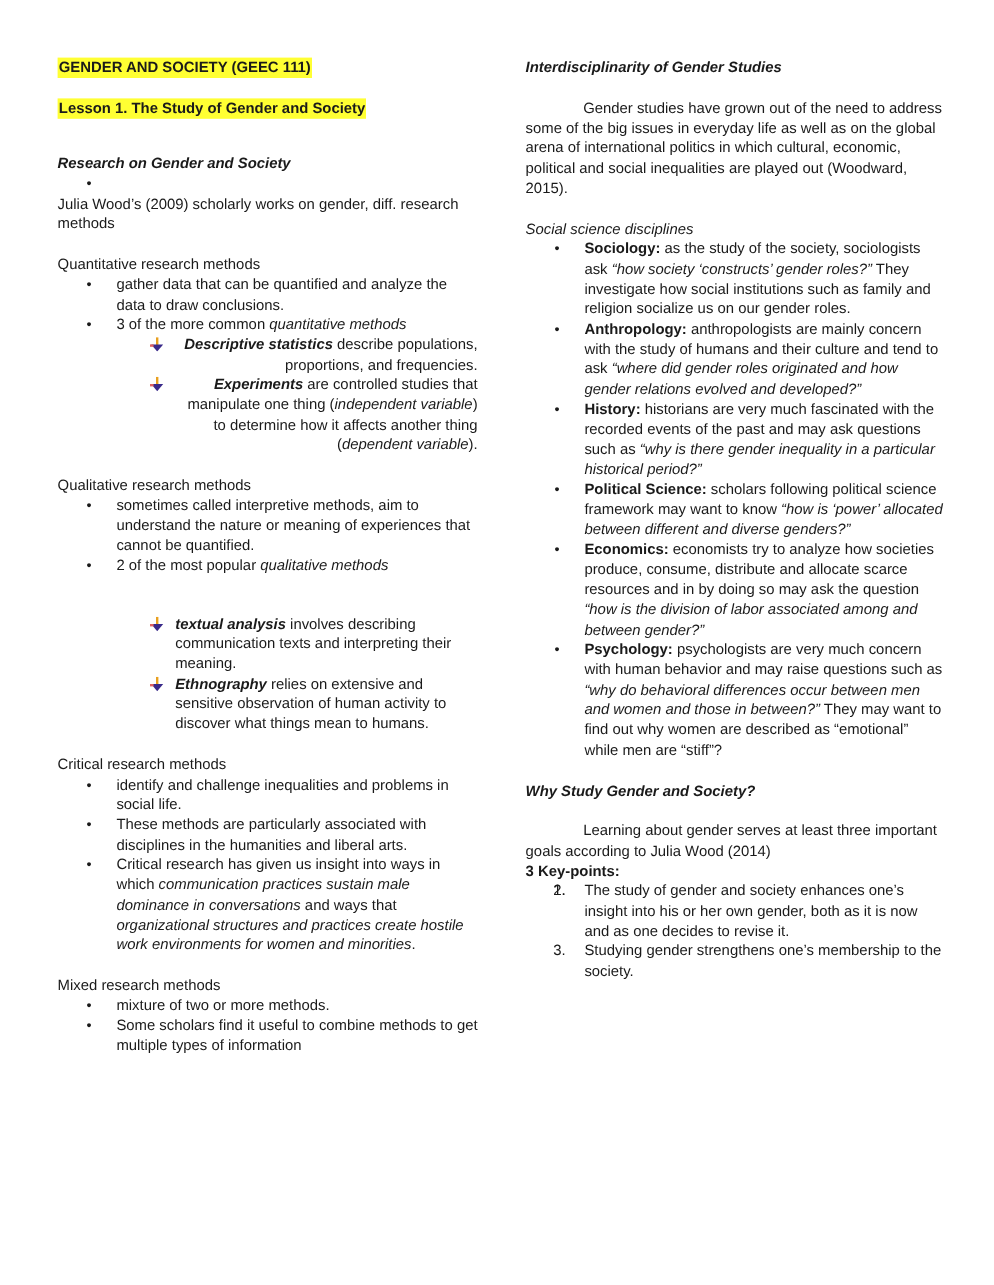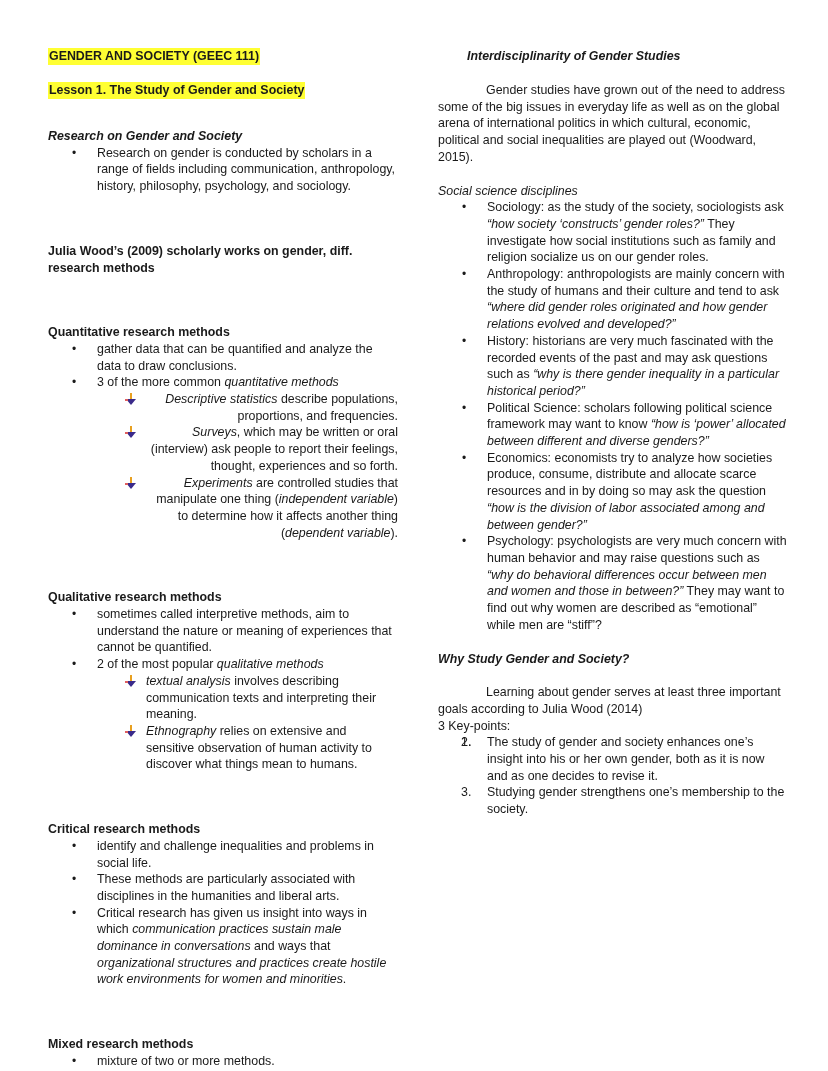--- a/index.html
+++ b/index.html
@@ -23,24 +23,24 @@
     }
     .col-left { left: 48px; width: 350px; }
     .col-right { left: 438px; width: 350px; }
 
     .hl {
       background: #ffff33;
       font-weight: bold;
       padding: 1px 1px 2px 1px;
       display: inline;
     }
-    .block-title { font-weight: bold; margin-top: 31px; }
+    .block-title { font-weight: normal; }
     .block-title-it { font-weight: bold; font-style: italic; }
     .it { font-style: italic; }
-    .b { font-weight: normal; }
+    .b { font-weight: bold; }
 
     .gap-s { height: 17px; }
 
     ul.bul, ol.num {
       list-style: none;
       margin: 0;
       padding: 0;
     }
     ul.bul > li, ol.num > li {
       position: relative;
@@ -86,21 +86,20 @@
   <div class="gap-s"></div>
   <div style="height:29px;">
     <span class="hl">Lesson 1. The Study of Gender and Society</span>
   </div>
   <div class="gap-s"></div>
 
   <div class="block-title-it">Research on Gender and Society</div>
   <ul class="bul">
     <li>
       <span class="marker">•</span>
-      <span>Research on gender is conducted by scholars in a range of fields including communication, anthropology, history, philosophy, psychology, and sociology.</span>
     </li>
   </ul>
   <div class="gap-s"></div>
 
   <div class="block-title">Julia Wood’s (2009) scholarly works on gender, diff. research methods</div>
   <div class="gap-s"></div>
 
   <div class="block-title">Quantitative research methods</div>
   <ul class="bul">
     <li>
@@ -120,45 +119,37 @@
           <rect x="0" y="6" width="3" height="2" fill="#e06060"></rect>
         </svg>
       <span class="b it">Descriptive statistics</span><span> describe populations, proportions, and frequencies.</span>
     </li>
     <li>
       <svg class="arrow" viewBox="0 0 12 12">
           <rect x="5" y="0" width="2" height="7" fill="#e8a020"></rect>
           <polygon points="1,6 11,6 6,12" fill="#3a2a8a"></polygon>
           <rect x="0" y="6" width="3" height="2" fill="#e06060"></rect>
         </svg>
-      <span class="b it">Surveys</span><span>, which may be written or oral (interview) ask people to report their feelings, thought, experiences and so forth.</span>
-    </li>
-    <li>
-      <svg class="arrow" viewBox="0 0 12 12">
-          <rect x="5" y="0" width="2" height="7" fill="#e8a020"></rect>
-          <polygon points="1,6 11,6 6,12" fill="#3a2a8a"></polygon>
-          <rect x="0" y="6" width="3" height="2" fill="#e06060"></rect>
-        </svg>
       <span class="b it">Experiments</span><span> are controlled studies that manipulate one thing (</span><span class="it">independent variable</span><span>) to determine how it affects another thing (</span><span class="it">dependent variable</span><span>).</span>
     </li>
   </ul>
   <div class="gap-s"></div>
 
   <div class="block-title">Qualitative research methods</div>
   <ul class="bul">
     <li>
       <span class="marker">•</span>
       <span>sometimes called interpretive methods, aim to understand the nature or meaning of experiences that cannot be quantified.</span>
     </li>
     <li>
       <span class="marker">•</span>
       <span>2 of the most popular </span><span class="it">qualitative methods</span>
     </li>
   </ul>
-  <ul class="arr" style="padding-left:49px;">
+  <ul class="arr" style="padding-left:49px;margin-top:32px;">
     <li>
       <svg class="arrow" viewBox="0 0 12 12">
           <rect x="5" y="0" width="2" height="7" fill="#e8a020"></rect>
           <polygon points="1,6 11,6 6,12" fill="#3a2a8a"></polygon>
           <rect x="0" y="6" width="3" height="2" fill="#e06060"></rect>
         </svg>
       <span class="b it">textual analysis</span><span> involves describing communication texts and interpreting their meaning.</span>
     </li>
     <li>
       <svg class="arrow" viewBox="0 0 12 12">
@@ -196,21 +187,21 @@
     </li>
     <li>
       <span class="marker">•</span>
       <span>Some scholars find it useful to combine methods to get multiple types of information</span>
     </li>
   </ul>
 </div>
 
 <div class="col col-right">
 
-  <div class="block-title-it" style="height:17px;margin-left:29px;">Interdisciplinarity of Gender Studies</div>
+  <div class="block-title-it" style="height:17px;">Interdisciplinarity of Gender Studies</div>
   <div class="gap-s"></div>
   <div class="indent-para">Gender studies have grown out of the need to address some of the big issues in everyday life as well as on the global arena of international politics in which cultural, economic, political and social inequalities are played out (Woodward, 2015).</div>
   <div class="gap-s"></div>
 
   <div class="it">Social science disciplines</div>
   <ul class="bul">
     <li>
       <span class="marker">•</span>
       <span class="b">Sociology:</span><span> as the study of the society, sociologists ask </span><span class="it">“how society ‘constructs’ gender roles?”</span><span> They investigate how social institutions such as family and religion socialize us on our gender roles.</span>
     </li>

